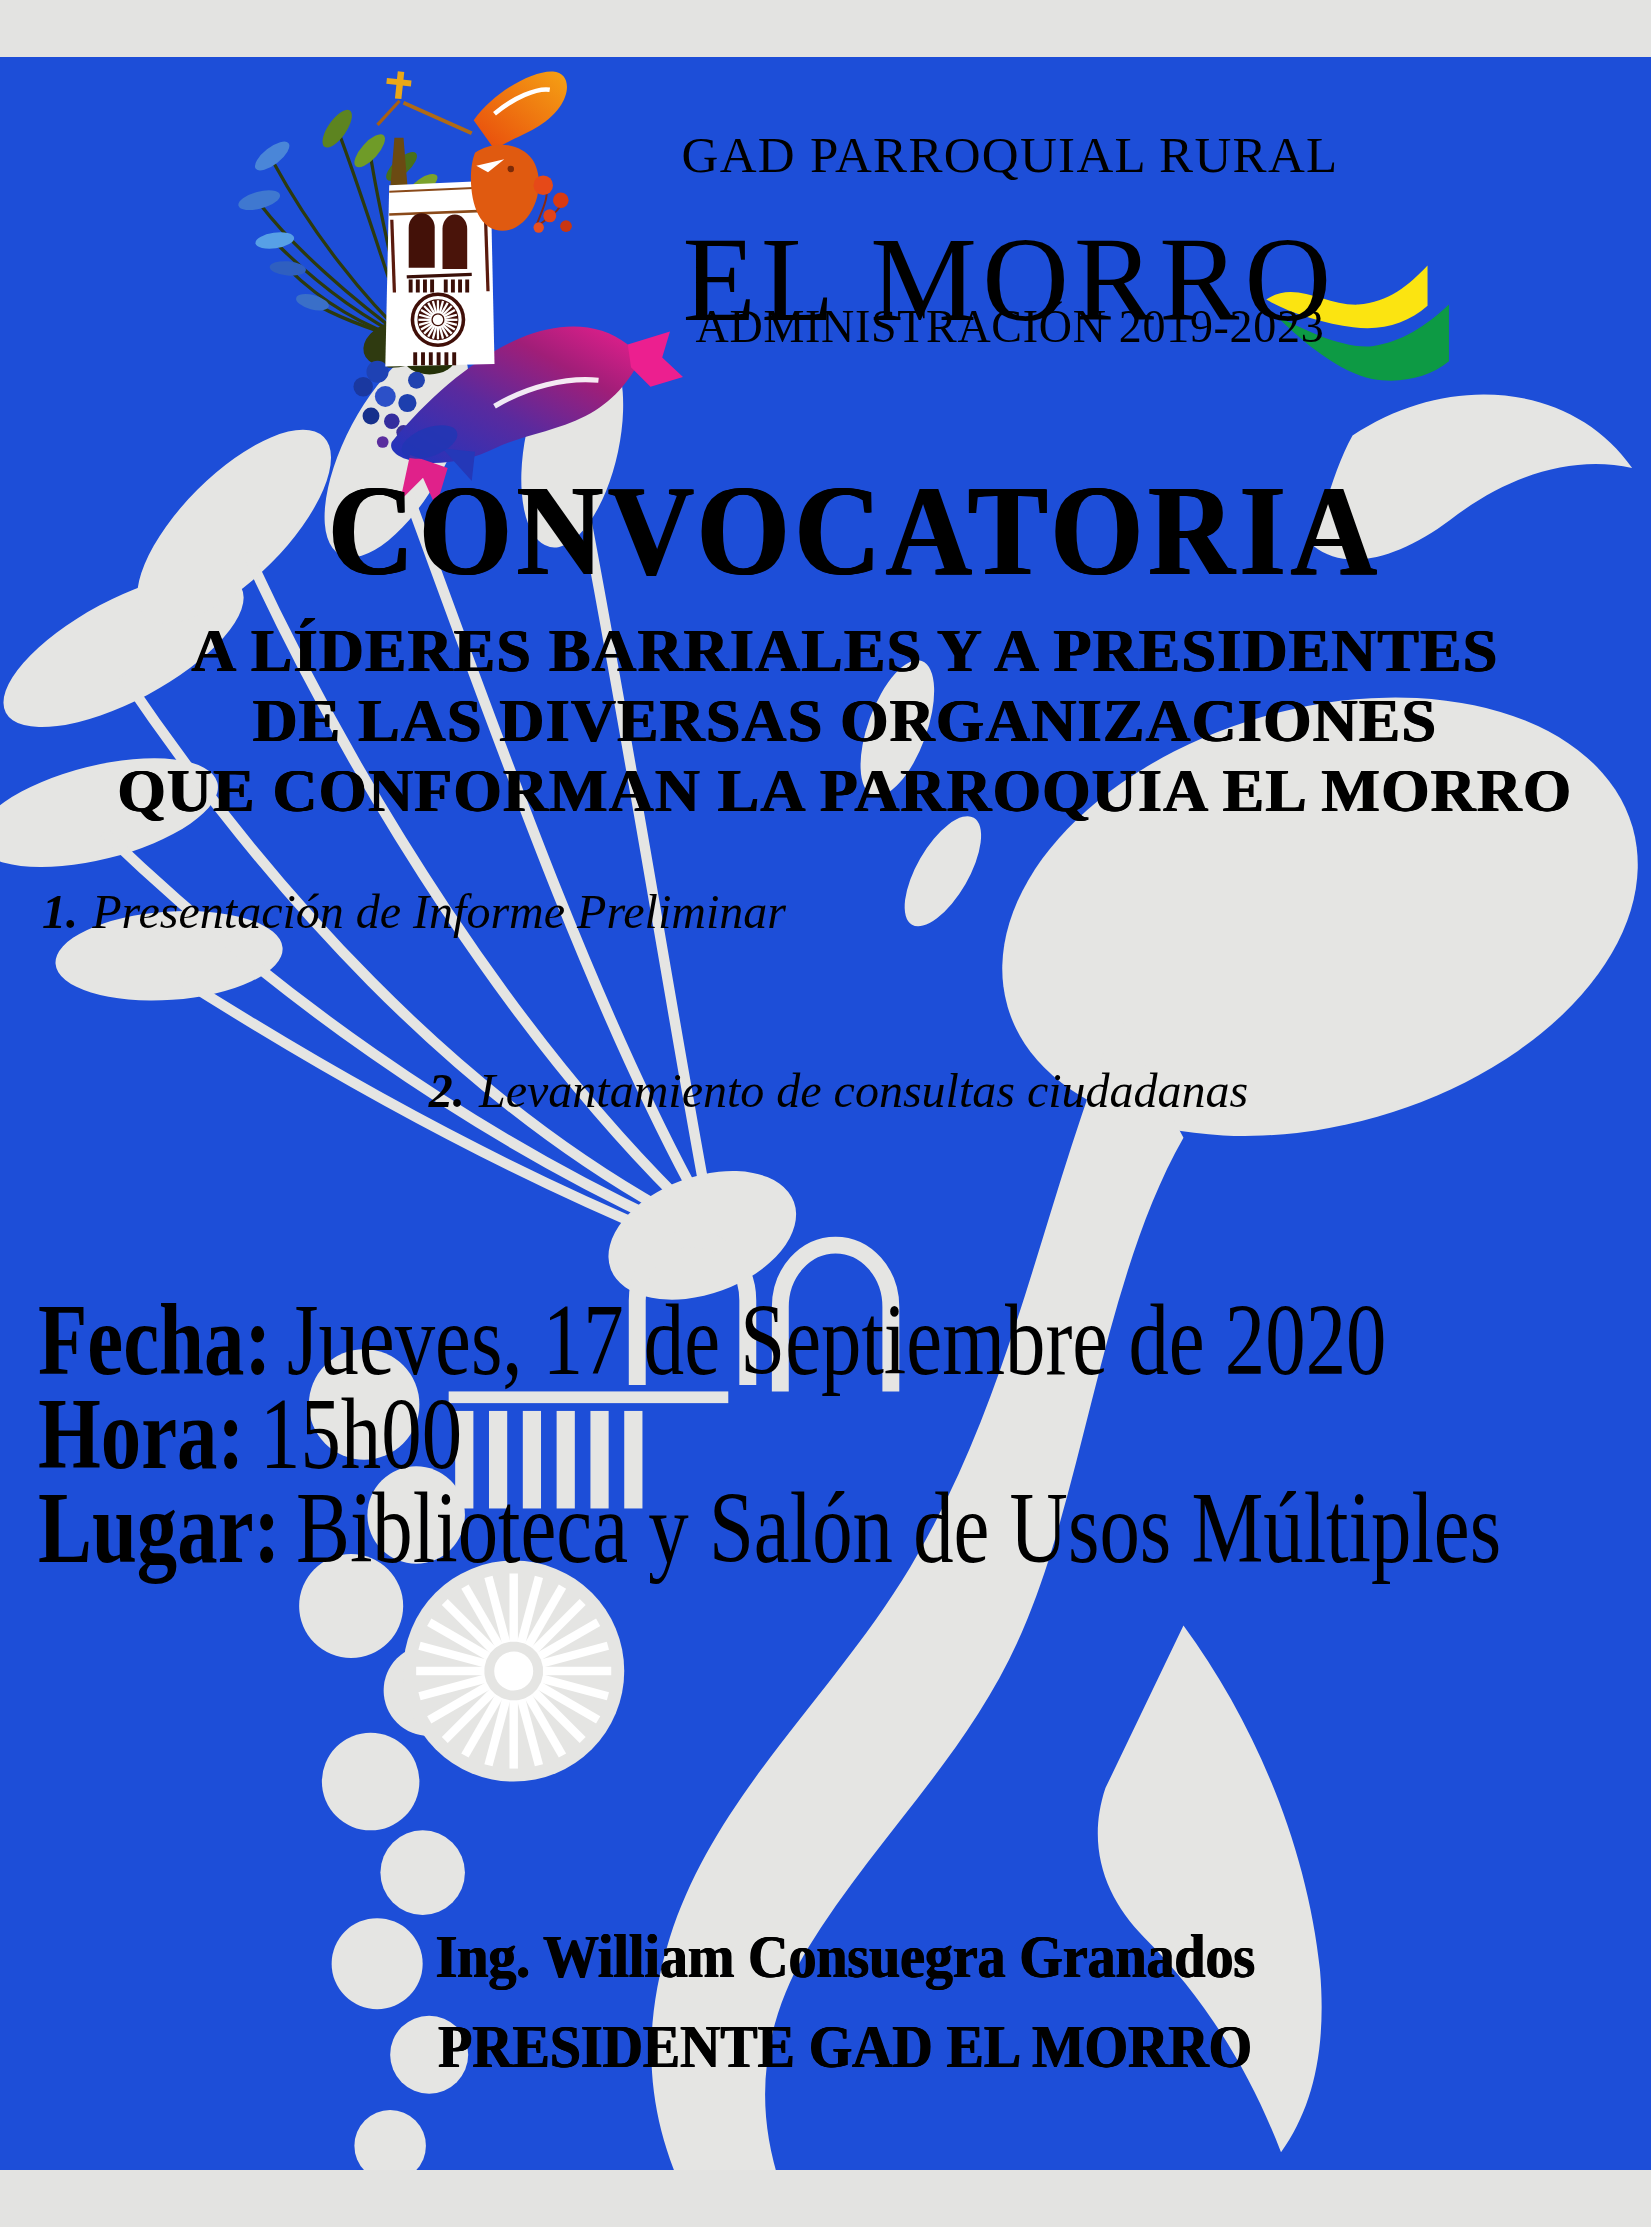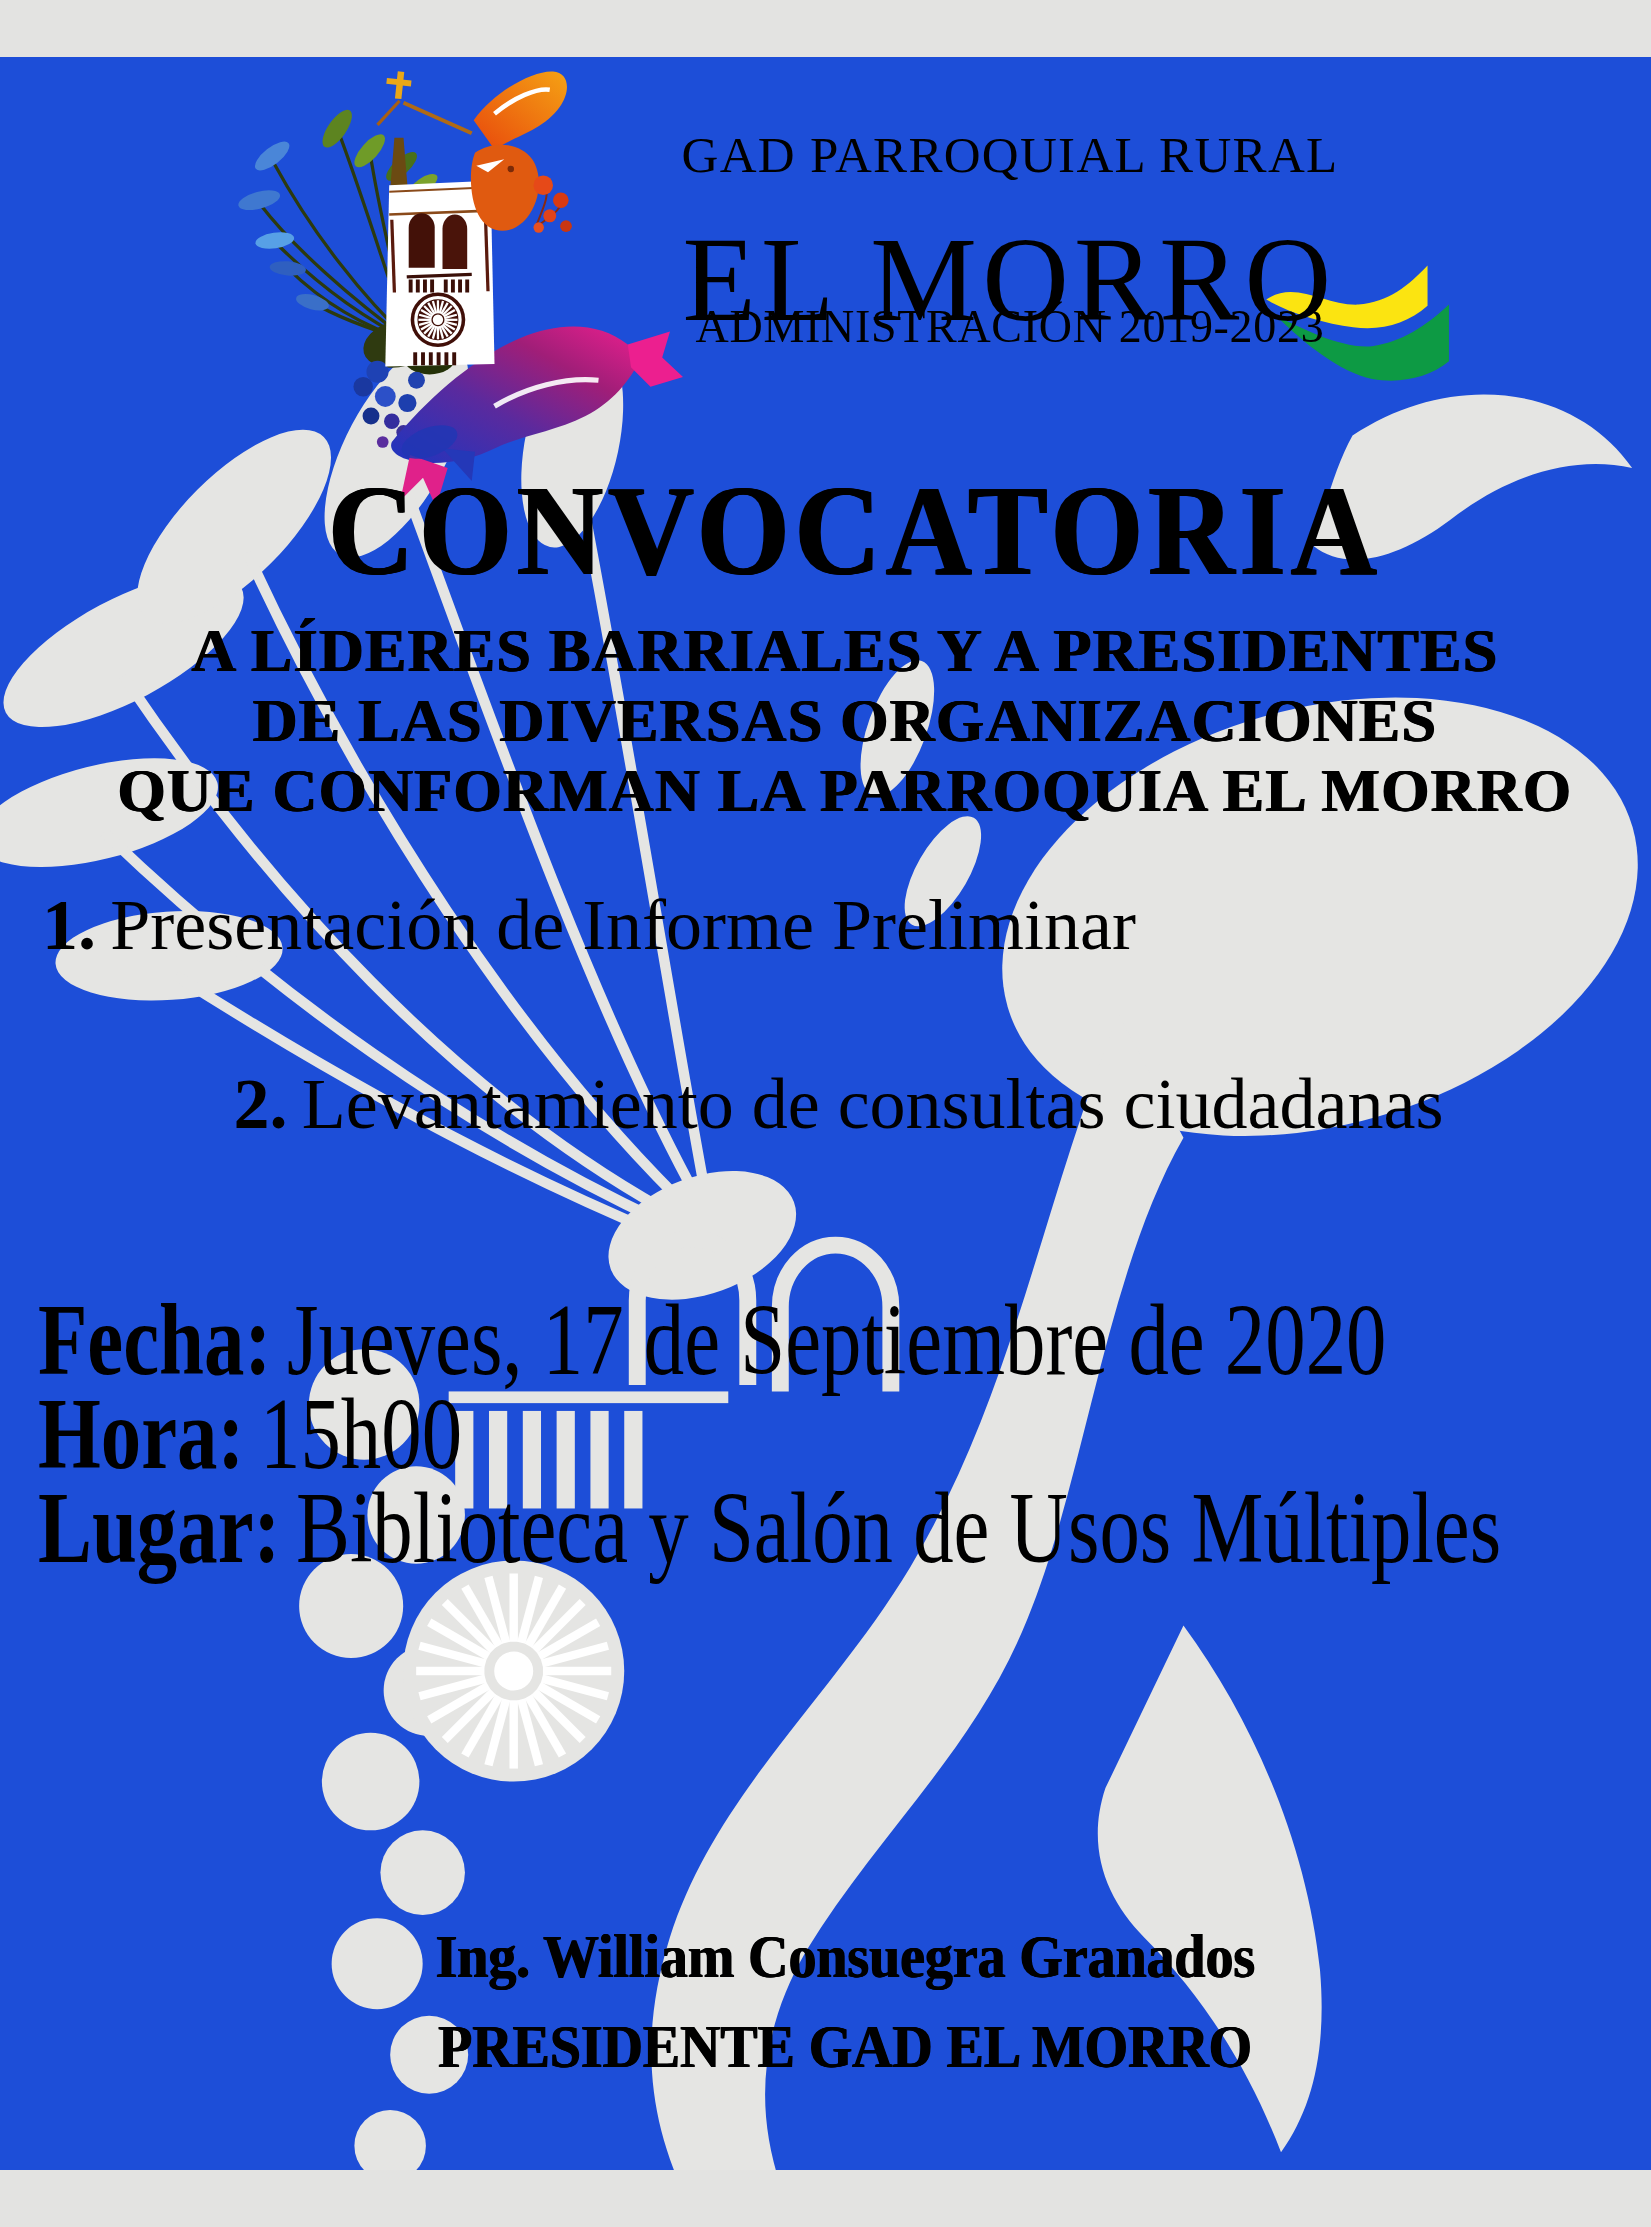--- a/index.html
+++ b/index.html
@@ -23,21 +23,21 @@
   .admin-line{position:absolute;left:0;top:300px;width:100%;font-size:46px;letter-spacing:0.7px;white-space:nowrap;}
   .title-row{position:absolute;left:29px;top:455px;width:1651px;text-align:center;z-index:4;}
   .title-row .t{
     display:inline-block;font-size:130px;font-weight:bold;letter-spacing:5.2px;white-space:nowrap;
     transform:scaleX(.92);transform-origin:center;
     text-shadow:1px 0 0 #000,-1px 0 0 #000;
   }
   .subtitle{position:absolute;left:19.5px;top:615px;width:1651px;text-align:center;z-index:4;
     font-size:62px;font-weight:bold;line-height:70px;letter-spacing:1.3px;white-space:nowrap;
     text-shadow:0.7px 0 0 #000,-0.7px 0 0 #000;}
-  .agenda-item{position:absolute;left:42px;width:1593px;font-size:72px;white-space:nowrap;z-index:4;}
+  .agenda-item{position:absolute;left:42px;width:1593px;font-size:48px;white-space:nowrap;z-index:4;font-style:italic;}
   .agenda-item .num{font-weight:bold;margin-right:14.3px;}
   .agenda-item.first{top:884px;}
   .agenda-item.second{top:1063px;text-align:center;}
   .details{position:absolute;left:38px;top:1293px;width:2016px;z-index:4;
     font-size:101px;line-height:94px;transform:scaleX(.8);transform-origin:left top;white-space:nowrap;}
   .details .row{display:block;}
   .details .lbl{font-weight:bold;margin-right:19.5px;}
   .signature{position:absolute;left:19.5px;top:1920px;width:1651px;text-align:center;z-index:4;line-height:73px;}
   .signature .line{display:inline-block;font-size:62px;font-weight:bold;white-space:nowrap;
     transform:scaleX(.9);transform-origin:center;text-shadow:0.7px 0 0 #000,-0.7px 0 0 #000;}

